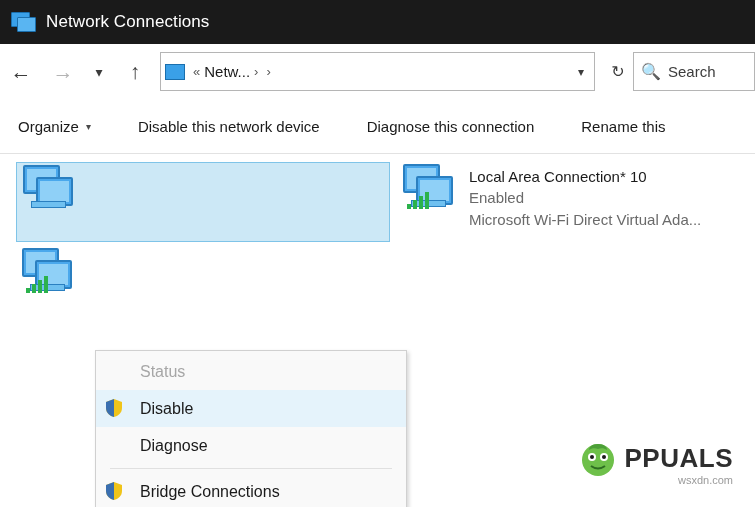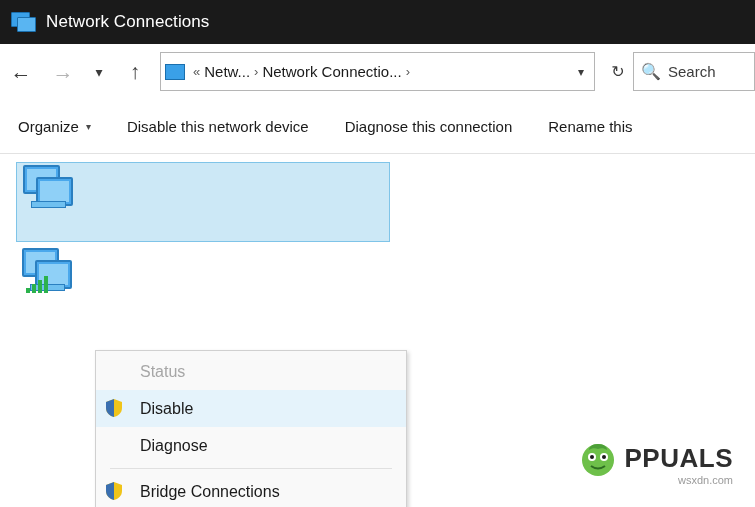--- a/index.html
+++ b/index.html
@@ -57,21 +57,21 @@
   .searchbox{
     width:120px;height:37px;border:1px solid #b5b5b5;background:#ffffff;
     display:flex;align-items:center;margin-right:0;
   }
   .search-ico{width:34px;display:flex;align-items:center;justify-content:center;color:#3c3c3c;font-size:16px;}
   .search-ph{font-size:15px;color:#3c3c3c;white-space:nowrap;}
 
   
   .cmdbar{
     height:53px;background:#ffffff;display:flex;align-items:center;
-    border-bottom:1px solid #e2e2e2;font-size:15px;color:#1a1a1a;
+    border-bottom:1px solid #e2e2e2;font-size:15px;color:#1a1a1a;gap:11px;
   }
   .cmd-item{padding:0 18px;white-space:nowrap;display:flex;align-items:center;gap:7px;}
   .cmd-caret{font-size:10px;color:#4a4a4a;}
 
   
   .content{position:relative;height:353px;background:#ffffff;}
   .item{
     position:absolute;display:flex;align-items:flex-start;
   }
   .item .ico{
@@ -150,21 +150,20 @@
     <div class="navbtn small">▾</div>
     <div class="navbtn">↑</div>
 
     <div class="addressbox">
       <div class="addr-icon">
         <div class="mon"></div>
       </div>
       <span class="addr-chev">«</span>
       <span class="addr-seg">Netw...</span>
       <span class="addr-chev">›</span>
-      <span class="addr-seg">Network Connectio...</span>
       <span class="addr-chev">›</span>
       <span class="addr-spacer"></span>
       <span class="addr-drop">▾</span>
     </div>
     <div class="addr-refresh">↻</div>
 
     <div class="searchbox">
       <div class="search-ico">🔍</div>
       <span class="search-ph">Search</span>
     </div>
@@ -193,20 +192,42 @@
         <div class="m1">
             <div class="scr"></div>
           </div>
         <div class="m2">
             <div class="scr"></div>
           </div>
         <div class="base"></div>
       </div>
     </div>
 
+    <div class="item" style="left:397px;top:8px;width:340px;height:90px;">
+      <div class="ico">
+        <div class="m1">
+            <div class="scr"></div>
+          </div>
+        <div class="m2">
+            <div class="scr"></div>
+          </div>
+        <div class="base"></div>
+        <div class="bars">
+            <i></i>
+            <i></i>
+            <i></i>
+            <i></i>
+          </div>
+      </div>
+      <div class="itxt">
+        <div class="iname">Local Area Connection* 10</div>
+        <div class="istat">Enabled</div>
+        <div class="istat">Microsoft Wi-Fi Direct Virtual Ada...</div>
+      </div>
+    </div>
 
     <div class="item" style="left:16px;top:92px;width:70px;height:70px;">
       <div class="ico">
         <div class="m1">
             <div class="scr"></div>
           </div>
         <div class="m2">
             <div class="scr"></div>
           </div>
         <div class="base"></div>

